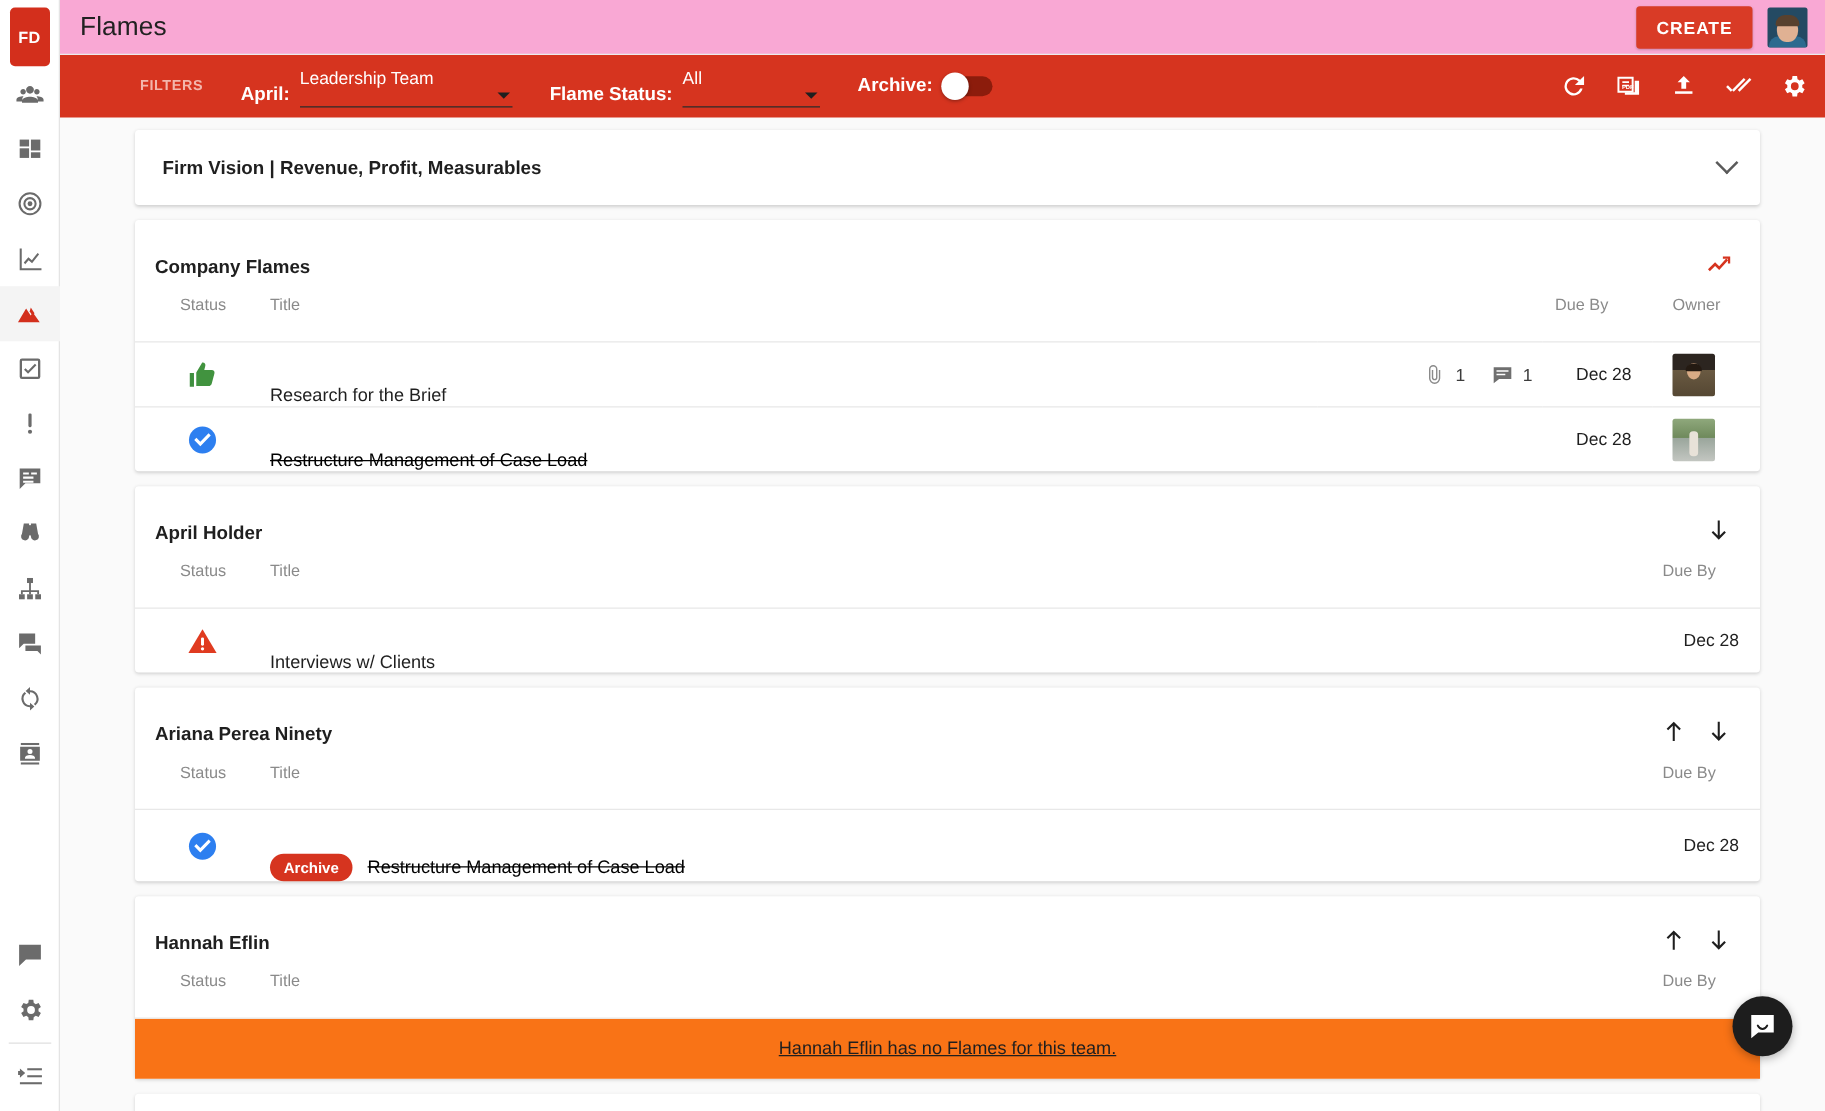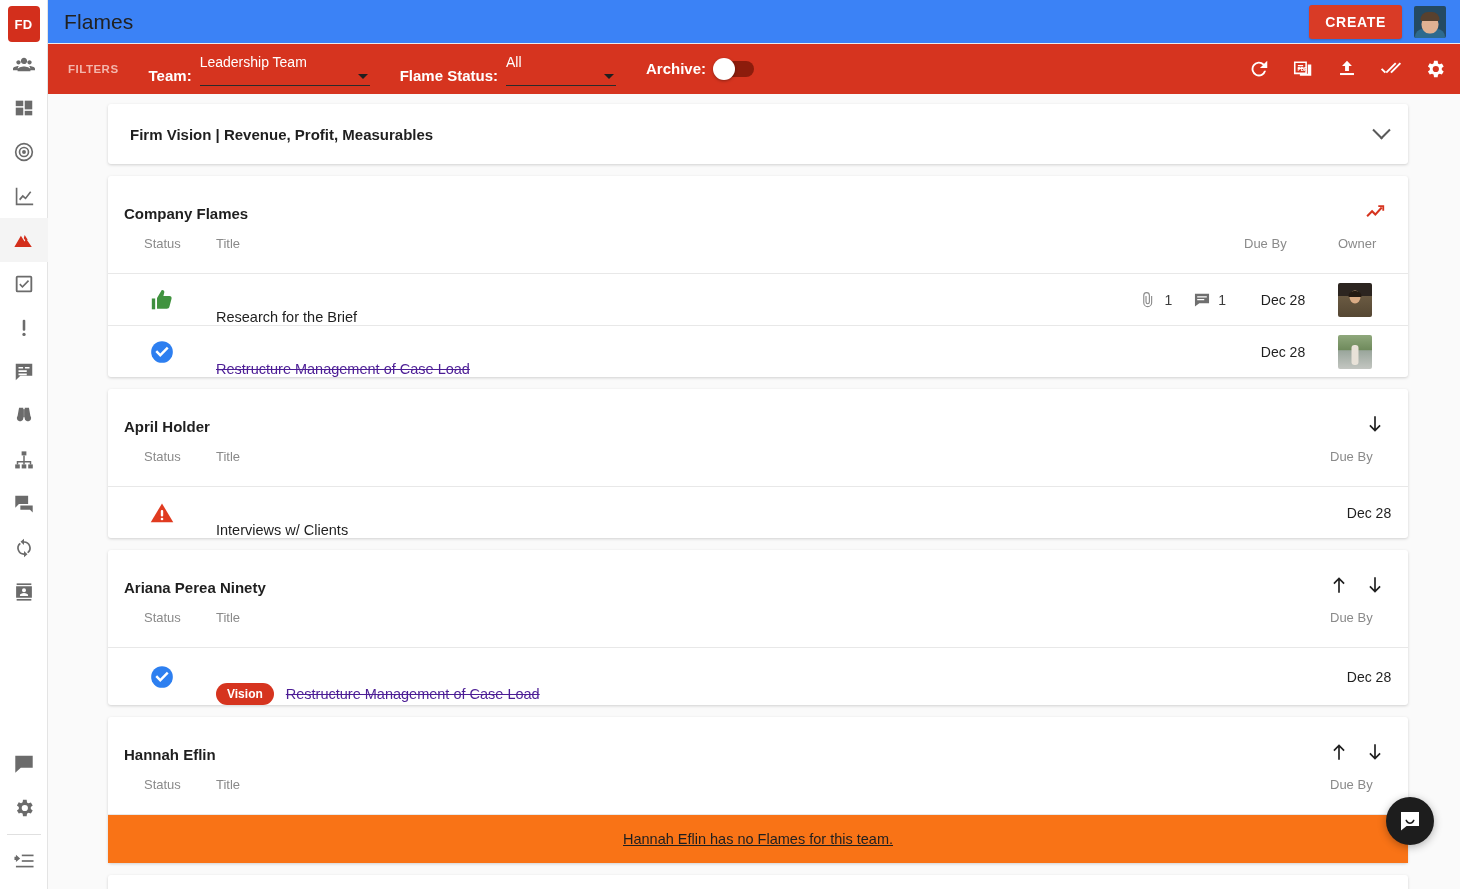--- a/index.html
+++ b/index.html
@@ -13,41 +13,41 @@
   .app { position: relative; width: 1460px; height: 889px; }
 
   
   .rail {
     position: absolute; left: 0; top: 0; width: 48px; height: 889px;
     background: #ffffff; border-right: 1px solid #e4e4e4;
     display: flex; flex-direction: column; align-items: center;
     z-index: 20;
   }
   .logo {
-    width: 32px; height: 36px; margin-top: 6px; border-radius: 4px;
+    width: 32px; height: 47px; margin-top: 6px; border-radius: 4px;
     background: #d32f1c; color: #fff;
     font-size: 13px; font-weight: bold; letter-spacing: .3px;
     display: flex; align-items: center; justify-content: center;
     cursor: pointer;
   }
   .rail-item {
     width: 48px; height: 44px;
     display: flex; align-items: center; justify-content: center;
     cursor: pointer; position: relative;
   }
   .rail-item svg { width: 22px; height: 22px; fill: #6b6b6b; display:block; }
   .rail-item.active { background: #f4f4f4; }
   .rail-item.active svg { fill: #d32f1c; }
   .rail-spacer { flex: 1 1 auto; }
   .rail-sep { width: 34px; height: 1px; background: #e0e0e0; margin: 4px 0; }
 
   
   .header {
     position: absolute; left: 48px; top: 0; width: 1412px; height: 44px;
-    background: #3b82f6; display: flex; align-items: center;
+    background: #f9a8d4; display: flex; align-items: center;
     border-bottom: 1px solid #ececec; z-index: 15;
   }
   .header-title {
     font-size: 21px; color: #212121; margin-left: 16px; font-weight: 400;
     letter-spacing: .1px;
   }
   .header-right {
     margin-left: auto; display: flex; align-items: center; gap: 12px;
     padding-right: 14px;
   }
@@ -75,21 +75,21 @@
     width:30px; height:9px; border-radius:8px 8px 0 0; background:#2d6a8f;
   }
 
   
   .filterbar {
     position: absolute; left: 48px; top: 44px; width: 1412px; height: 50px;
     background: #d6341f; display: flex; align-items: center;
     padding: 0 14px 0 20px; z-index: 14;
   }
   .filters-label {
-    color: #f3b6ac; font-size: 11.5px; font-weight: bold; letter-spacing: .5px;
+    color: #f3b6ac; font-size: 11.5px; font-weight: bold; letter-spacing: .5px; margin-left: 44px;
   }
   .filter-group { display: flex; align-items: flex-end; margin-left: 30px; }
   .filter-label {
     color: #fff; font-size: 15px; font-weight: bold; margin-right: 8px;
     line-height: 20px;
   }
   .select-wrap {
     position: relative; border-bottom: 1px solid #2b2b2b;
     min-width: 56px; display: flex; align-items: center;
     cursor: pointer; padding-bottom: 14px;
@@ -165,21 +165,21 @@
   .col-title { padding-left: 0 !important; }
   th.col-title { padding-left: 0 !important; }
   .col-meta  { width: 180px; text-align: right; }
   .col-due   { width: 88px; text-align: center; padding-left: 10px !important; }
   .col-owner { width: 86px; text-align: left !important; padding-left: 16px !important;}
 
   .status-cell { display: flex; align-items: center; justify-content: center; }
   .status-cell svg { width: 26px; height: 26px; display: block; }
 
   .title-cell { display: flex; align-items: center; gap: 12px; margin-top: 35px; }
-  .strike { text-decoration: line-through; color: #4c1d95; }
+  .strike { text-decoration: line-through; color: #000000; }
   .badge {
     background: #d6341f; color: #fff; font-size: 12px; font-weight: bold;
     border-radius: 11px; padding: 4px 11px; display: inline-block;
     white-space: nowrap;
   }
   .meta-cell {
     display: flex; align-items: center; justify-content: flex-end; gap: 7px;
     padding-right: 8px;
   }
   .meta-item { display: flex; align-items: center; gap: 7px; margin-left: 14px;}
@@ -369,21 +369,21 @@
         <div class="face"></div>
         <div class="hair"></div>
       </div>
     </div>
   </header>
 
   <div class="filterbar">
     <span class="filters-label">FILTERS</span>
 
     <div class="filter-group">
-      <span class="filter-label">Team:</span>
+      <span class="filter-label">April:</span>
       <div class="select-wrap w-team">
         <span class="select-value">Leadership Team</span>
         <span class="caret"></span>
       </div>
     </div>
 
     <div class="filter-group">
       <span class="filter-label">Flame Status:</span>
       <div class="select-wrap w-status">
         <span class="select-value">All</span>
@@ -615,21 +615,21 @@
                 <td class="col-status">
                   <span class="status-cell">
                     <svg viewBox="0 0 24 24">
                       <circle cx="12" cy="12" r="10" fill="#2d7ff0"></circle>
                       <path d="M10.4 16.6L5.9 12l1.6-1.6 2.9 2.9 6.1-6.2 1.6 1.6z" fill="#fff"></path>
                     </svg>
                   </span>
                 </td>
                 <td class="col-title">
                   <span class="title-cell">
-                    <span class="badge">Vision</span>
+                    <span class="badge">Archive</span>
                     <span class="strike">Restructure Management of Case Load</span>
                   </span>
                 </td>
                 <td class="col-meta">
                   <span class="meta-cell"></span>
                 </td>
                 <td class="col-due"><span class="due-text">Dec 28</span></td>
               </tr>
             </tbody>
           </table>

